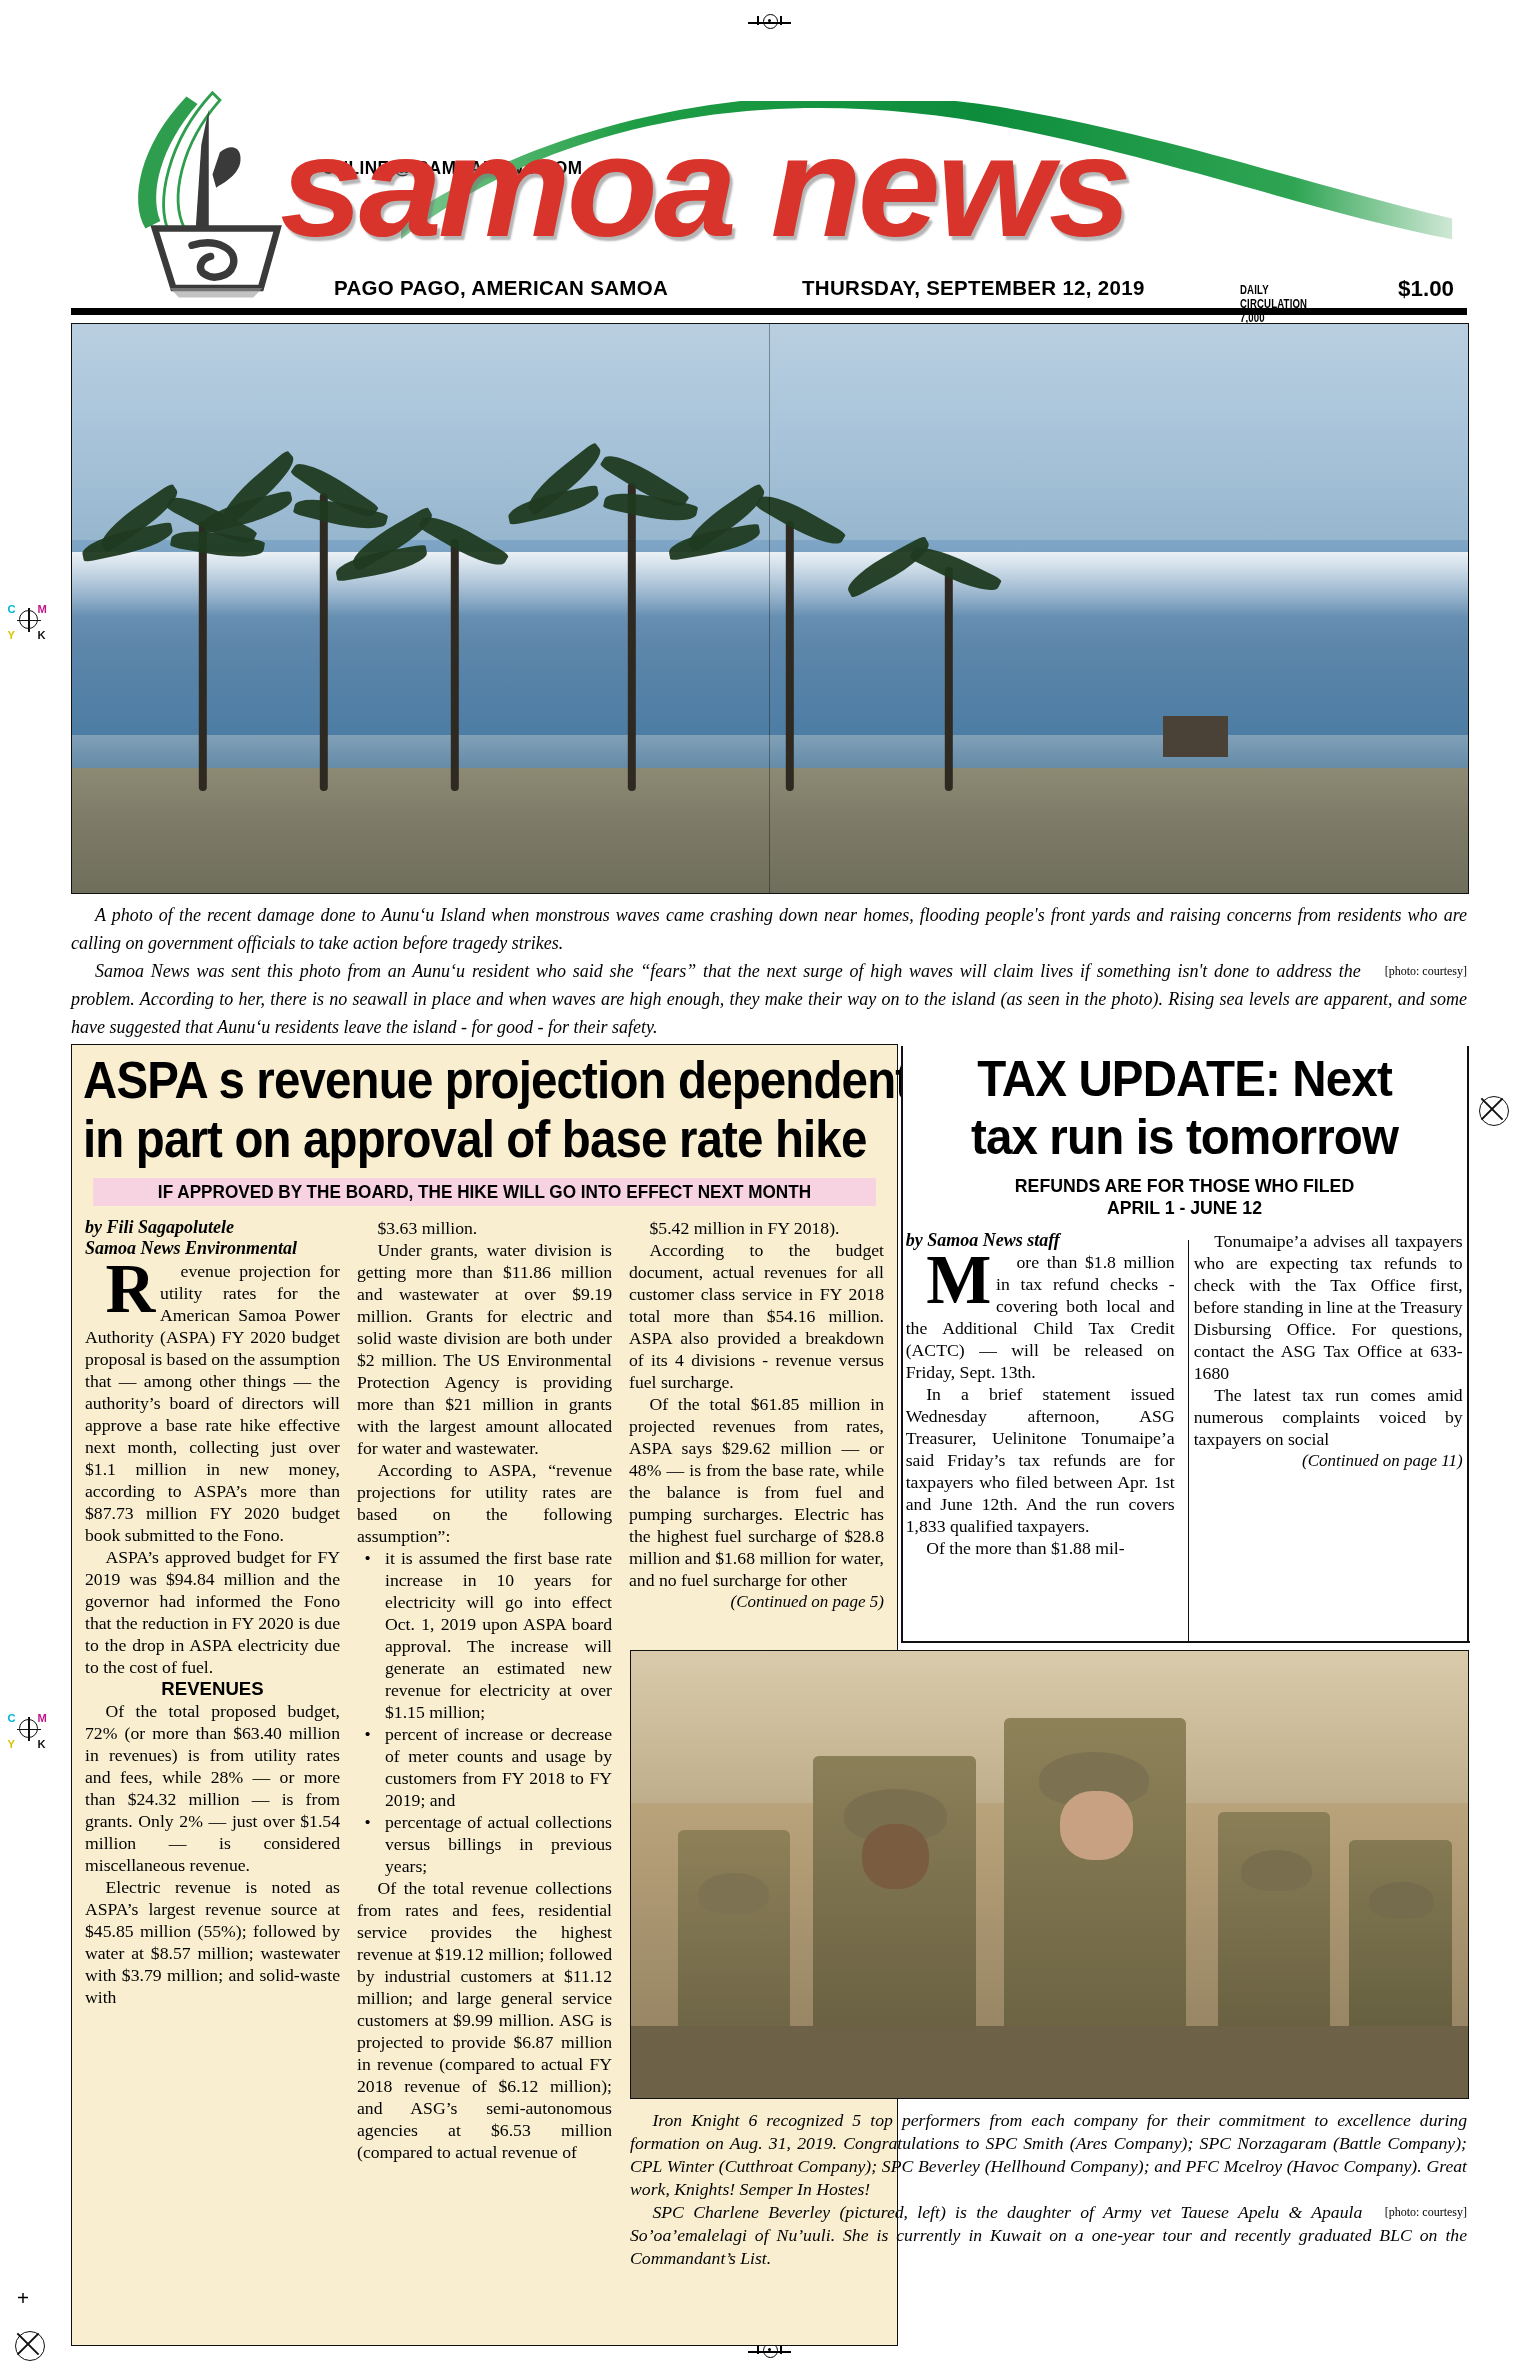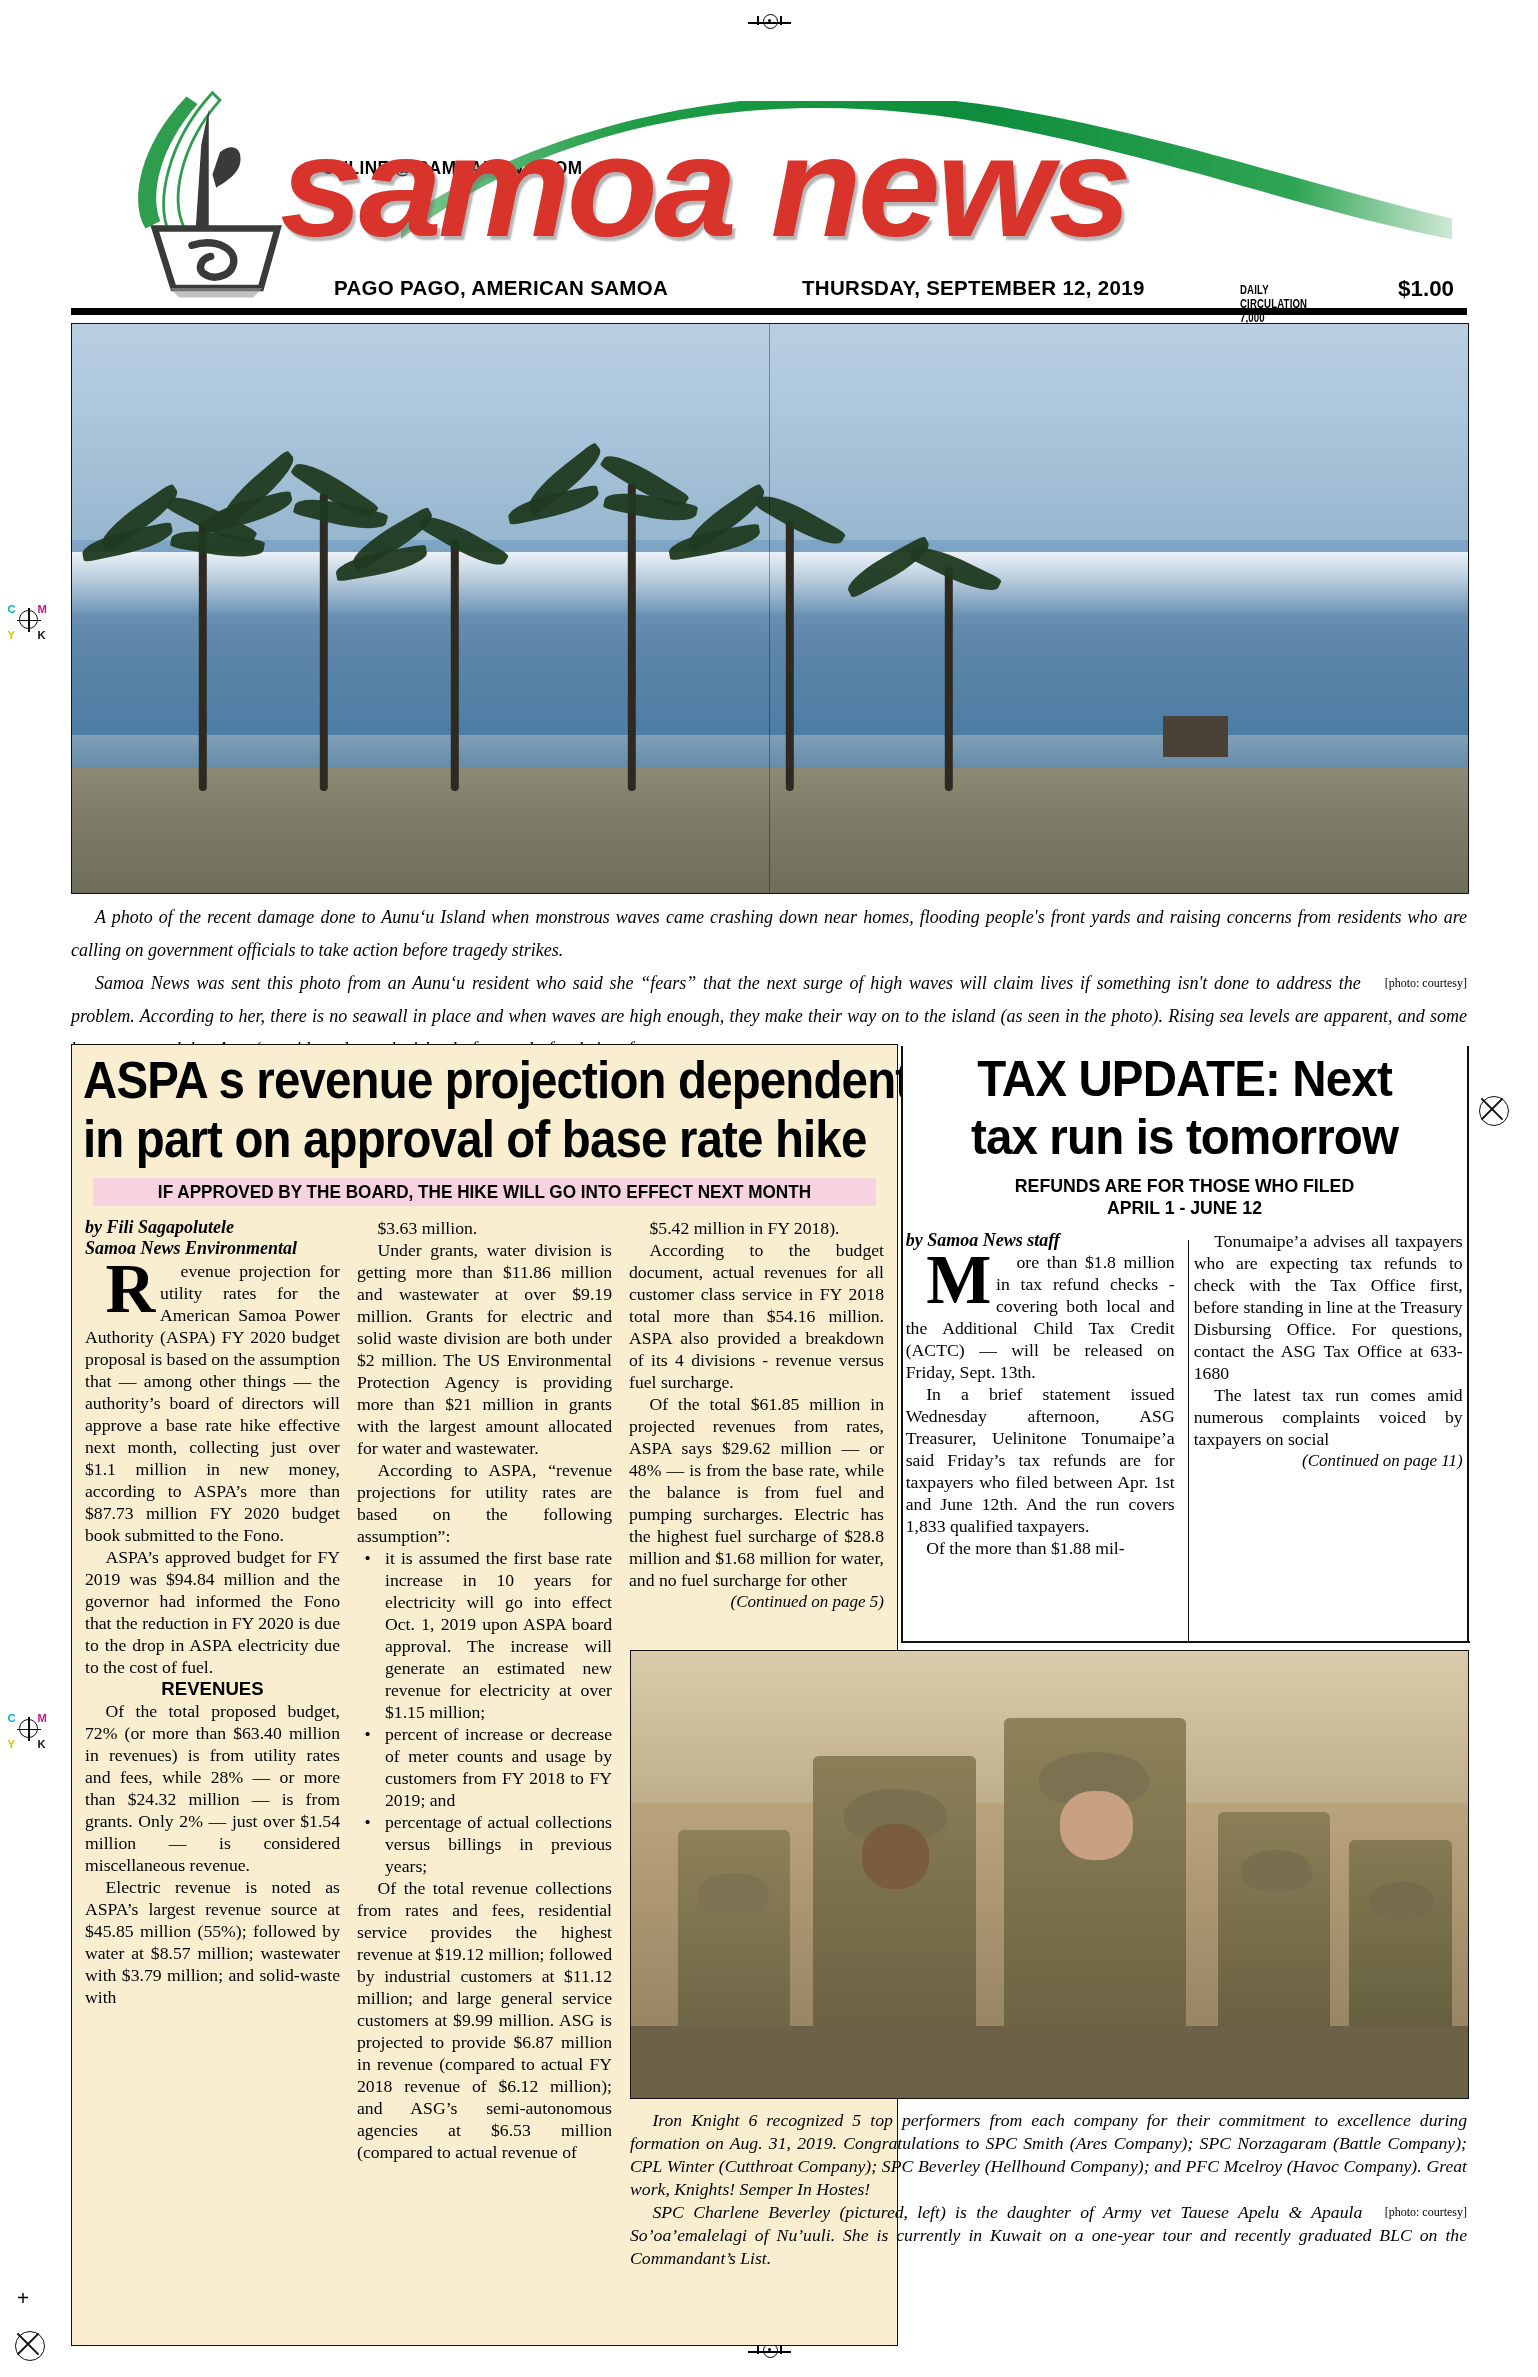--- a/index.html
+++ b/index.html
@@ -66,21 +66,21 @@
   .hero .wet{position:absolute;left:0;bottom:18%;width:100%;height:56px;
     background:linear-gradient(180deg,rgba(150,175,190,.7),rgba(120,140,150,.2));}
   .palm{position:absolute;bottom:18%;transform-origin:bottom center;}
   .palm .trunk{position:absolute;bottom:0;left:50%;width:8.4px;background:#2e2a21;transform:translateX(-50%);border-radius:3.7px;}
   .palm .frond{position:absolute;width:93px;height:22.4px;background:#1f3a20;border-radius:60% 10% 60% 10%;opacity:.95;}
   .hero .gutter{position:absolute;left:calc(50% - 0.9px);top:0;width:0.9px;height:100%;background:rgba(0,0,0,.35);}
   .hero .hut{position:absolute;background:#4a4237;}
 
   
   .cap-top{position:absolute;left:71px;top:901px;width:1396px;
-    font-family:"Liberation Serif",serif;font-style:italic;font-size:18px;line-height:33px;text-align:justify;}
+    font-family:"Liberation Serif",serif;font-style:italic;font-size:18px;line-height:28px;text-align:justify;}
   .cap-top p{margin:0;text-indent:24px;}
   .credit{float:right;font-size:12px;font-style:normal;font-family:"Liberation Serif",serif;}
 
   
   .pkgL{position:absolute;left:71px;top:1044px;width:825px;height:1300px;
     border:1.9px solid #111;background:#f9efd0;}
   .headL{position:absolute;left:11.2px;top:5.6px;width:804px;
     font-family:"Liberation Sans",sans-serif;font-weight:bold;font-size:51px;line-height:59px;
     letter-spacing:-0.9px;transform:scaleX(.93);transform-origin:left top;white-space:nowrap;}
   .kickerL{position:absolute;left:9.3px;top:133px;width:807px;height:28px;background:#f7d3e2;

